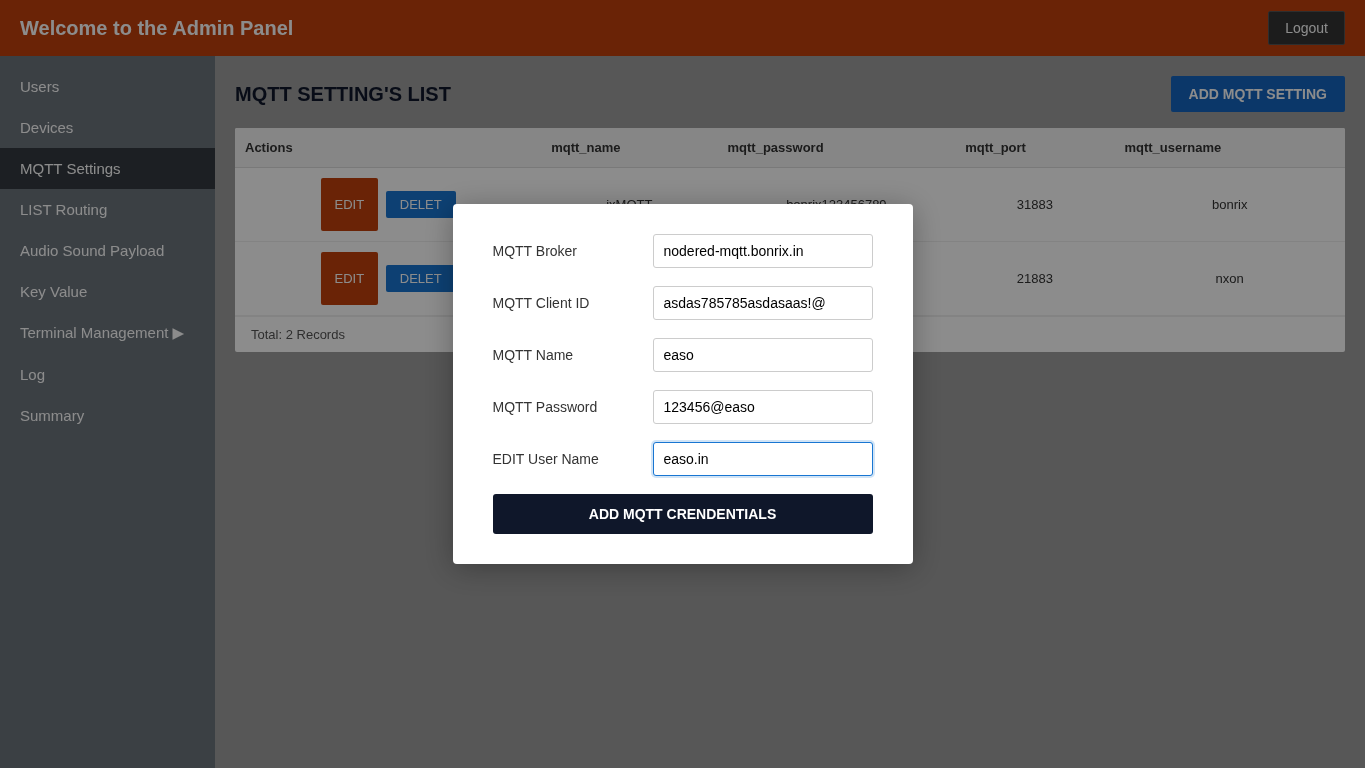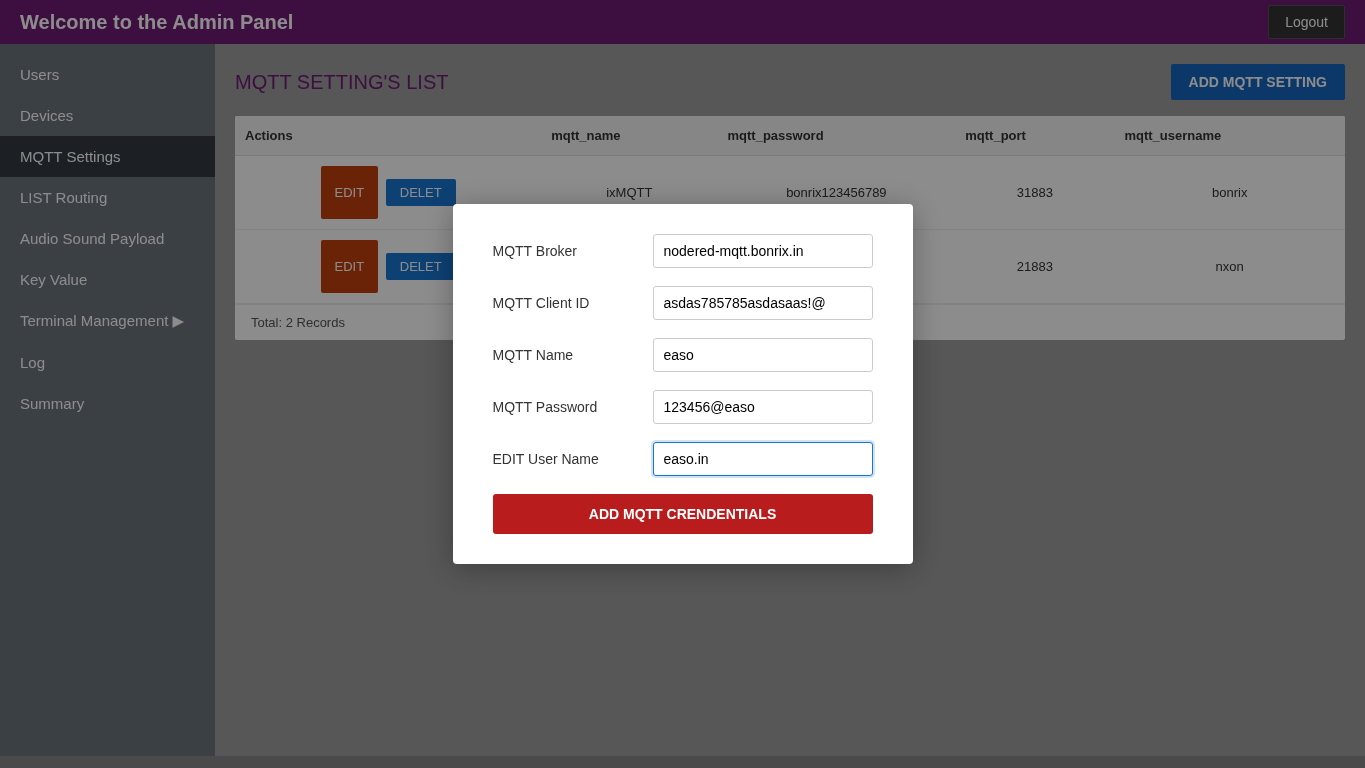--- a/index.html
+++ b/index.html
@@ -5,27 +5,27 @@
     * { box-sizing: border-box; margin: 0; padding: 0; }
     body {
       font-family: Arial, sans-serif;
       background: #888;
       min-height: 768px;
       min-width: 1365px;
     }
 
     
     .header {
-      background: #701a75;
+      background: #c2410c;
       color: #fff;
       display: flex;
       align-items: center;
       justify-content: space-between;
       padding: 0 20px;
-      height: 44px;
+      height: 56px;
     }
     .header-title {
       font-size: 20px;
       font-weight: bold;
     }
     .logout-btn {
       background: #333;
       color: #fff;
       border: 1px solid #555;
       padding: 8px 16px;
@@ -69,22 +69,22 @@
     }
 
     .page-header {
       display: flex;
       justify-content: space-between;
       align-items: center;
       margin-bottom: 16px;
     }
     .page-title {
       font-size: 20px;
-      font-weight: normal;
-      color: #701a75;
+      font-weight: bold;
+      color: #0f172a;
     }
     .add-btn {
       background: #1565c0;
       color: #fff;
       border: none;
       padding: 10px 18px;
       font-size: 14px;
       font-weight: bold;
       cursor: pointer;
       border-radius: 2px;
@@ -180,21 +180,21 @@
       padding: 8px 10px;
       border: 1px solid #ccc;
       border-radius: 3px;
       font-size: 14px;
       outline: none;
     }
 
     .modal-submit-btn {
       display: block;
       width: 100%;
-      background: #b91c1c;
+      background: #0f172a;
       color: #fff;
       border: none;
       padding: 12px;
       font-size: 14px;
       font-weight: bold;
       cursor: pointer;
       border-radius: 3px;
       margin-top: 8px;
       text-align: center;
     }

